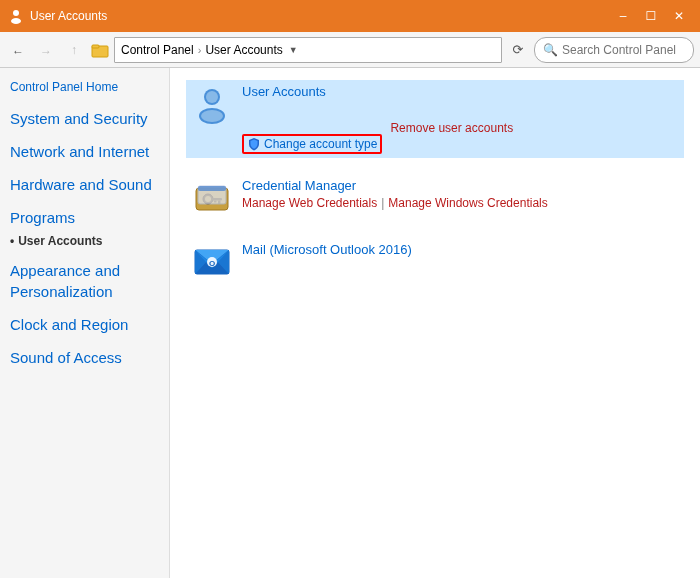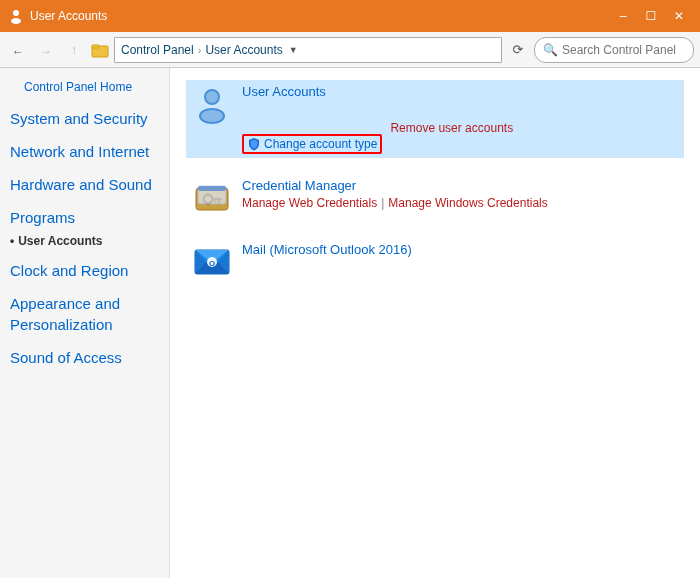--- a/index.html
+++ b/index.html
@@ -64,21 +64,21 @@
       display: flex;
       align-items: center;
       background: white;
       border: 1px solid #aaa;
       height: 26px;
       padding: 0 6px;
       gap: 4px;
       border-radius: 1px;
     }
     .path-item {
-      color: #0c4a6e;
+      color: #000000;
       font-size: 12px;
     }
     .path-sep { color: #888; font-size: 11px; }
     .path-dropdown {
       color: #555;
       font-size: 9px;
       cursor: pointer;
       padding: 0 2px;
     }
     .refresh-btn {
@@ -126,21 +126,20 @@
       overflow-y: auto;
     }
     .sidebar-link {
       display: block;
       padding: 3px 10px;
       font-size: 12px;
       color: #0066cc;
       text-decoration: none;
       cursor: pointer;
       line-height: 1.4;
-      margin-left: 14px;
     }
     .sidebar-section {
       margin-top: 6px;
     }
     .sidebar-section-title {
       display: block;
       padding: 3px 10px;
       font-size: 15px;
       color: #0066cc;
       text-decoration: none;
@@ -289,24 +288,24 @@
     <div class="sidebar-section">
       <a class="sidebar-section-title">Hardware and Sound</a>
     </div>
     <div class="sidebar-section">
       <a class="sidebar-section-title">Programs</a>
     </div>
     <div class="sidebar-active">
       <span>User Accounts</span>
     </div>
     <div class="sidebar-section">
+      <a class="sidebar-section-title">Appearance and Personalization</a>
+    </div>
+    <div class="sidebar-section">
       <a class="sidebar-section-title">Clock and Region</a>
-    </div>
-    <div class="sidebar-section">
-      <a class="sidebar-section-title">Appearance and Personalization</a>
     </div>
     <div class="sidebar-section">
       <a class="sidebar-section-title">Sound of Access</a>
     </div>
   </div>
 
   <div class="content">
 
     <div class="category-item highlighted">
 

